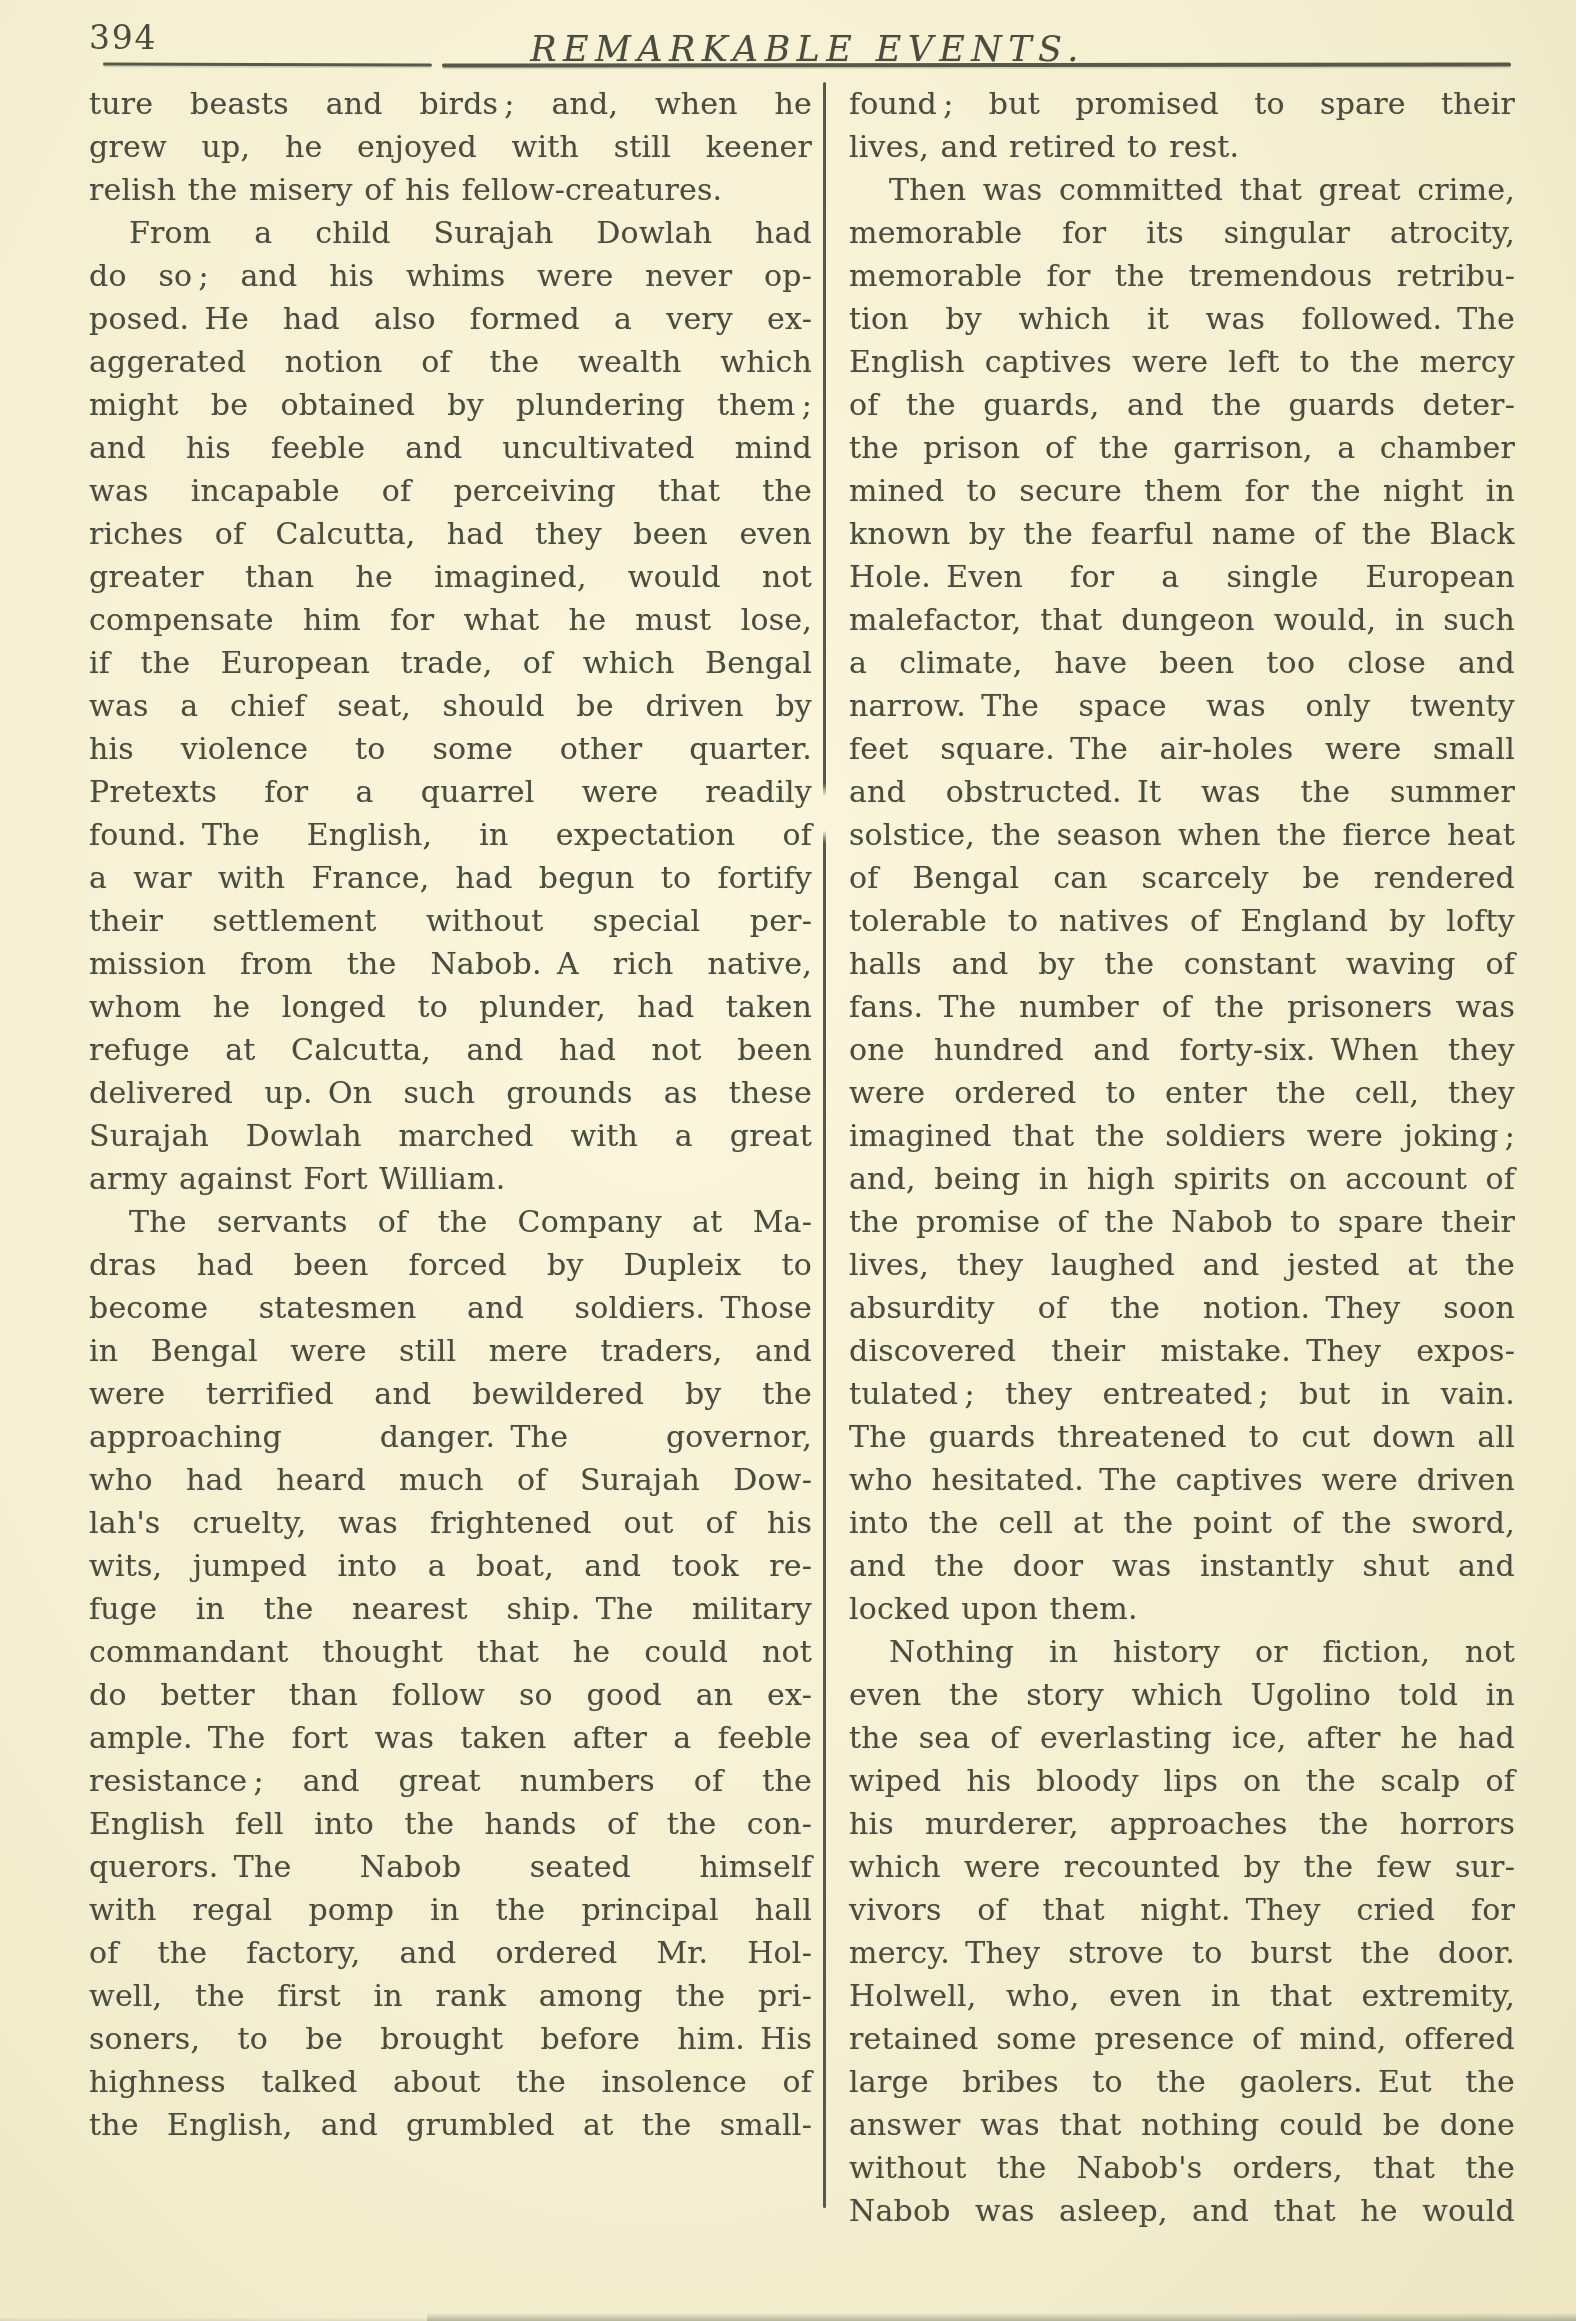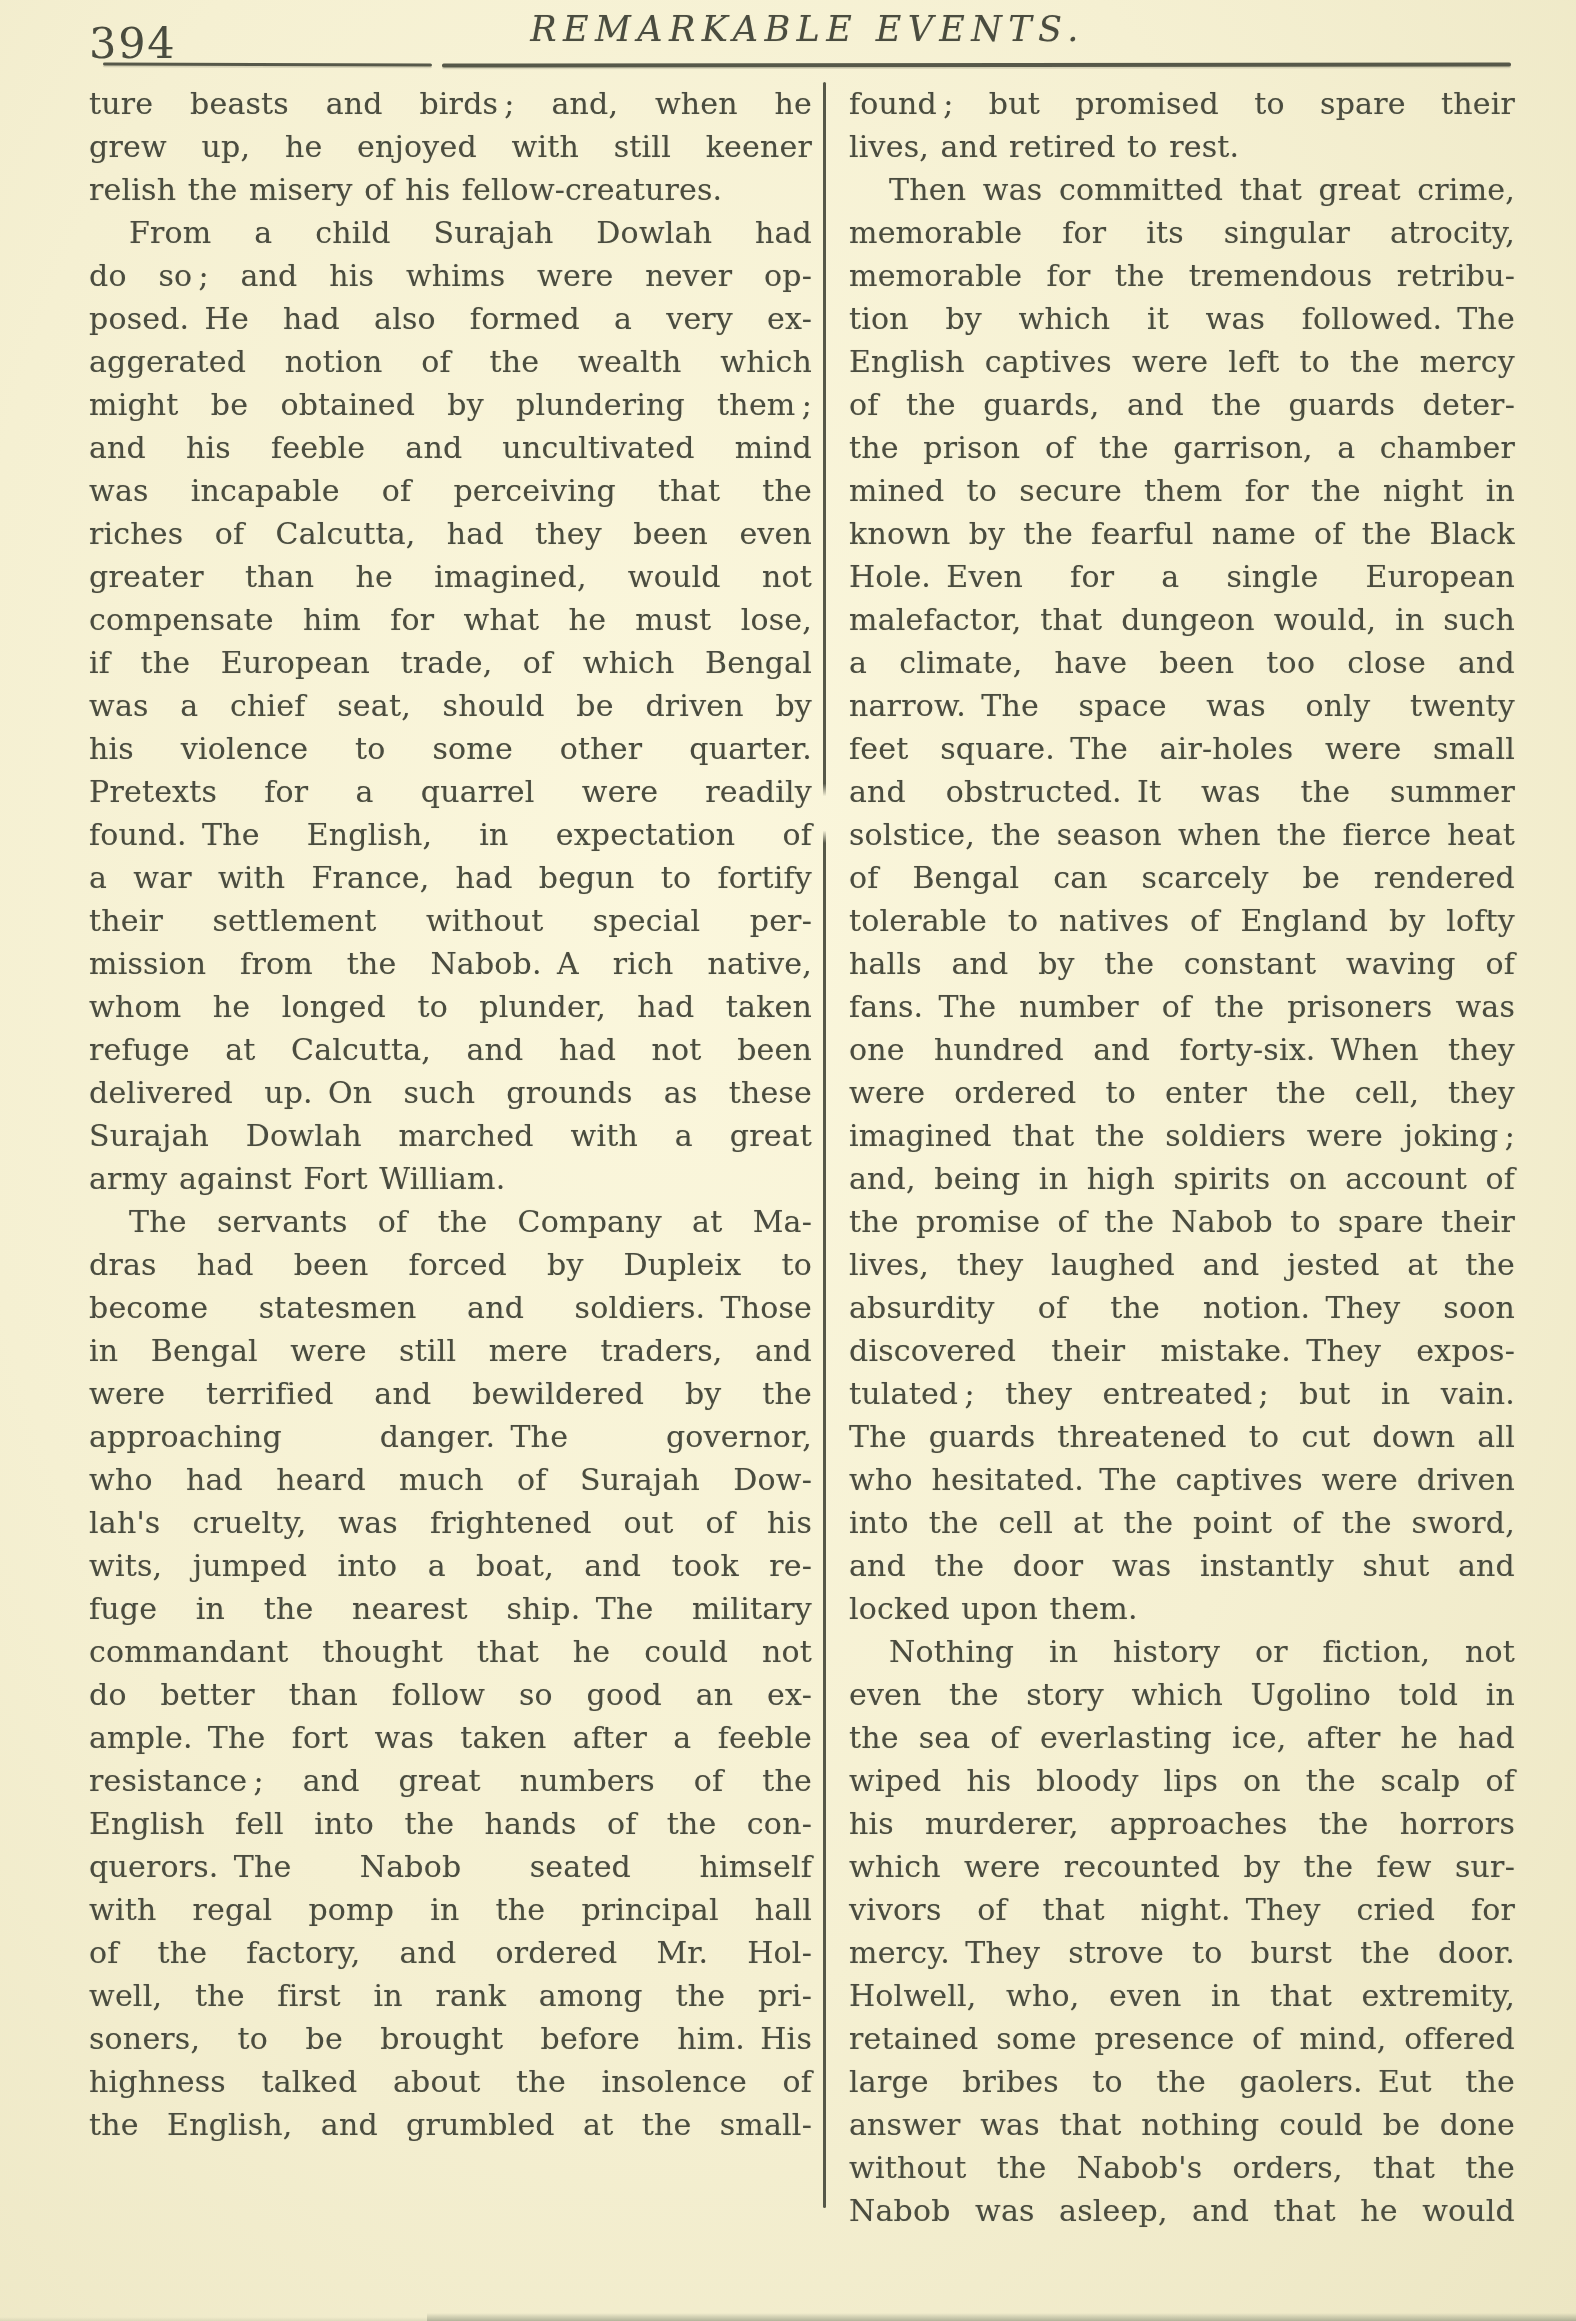--- a/index.html
+++ b/index.html
@@ -12,24 +12,24 @@
     width:1576px;height:2322px;
     font-family:"DejaVu Serif","Liberation Serif",serif;
     overflow:hidden;
   }
   .page{
     position:relative;width:1576px;height:2322px;
     background:radial-gradient(ellipse at 42% 38%, #fbf7dd 0%, var(--paper) 55%, #ece6c3 100%);
   }
   .pagenum{
     position:absolute;left:89px;top:18px;
-    font-size:43px;letter-spacing:1.8px;color:var(--ink);
+    font-size:33px;letter-spacing:1.8px;color:var(--ink);
   }
   .runhead{
-    position:absolute;left:105px;top:9px;width:1405px;
+    position:absolute;left:105px;top:29px;width:1405px;
     text-align:center;font-style:italic;font-size:35px;
     letter-spacing:6.4px;color:var(--ink);
     text-shadow:0 0 0.9px rgba(74,76,63,.35);
   }
   .rule{
     position:absolute;top:63px;height:2.7px;
     background:var(--rule);border-radius:1.8px;
     box-shadow:0 1.8px 0 rgba(86,88,73,.18);
   }
   .rule.seg-left{left:103px;width:329px;transform:rotate(.15deg);}

